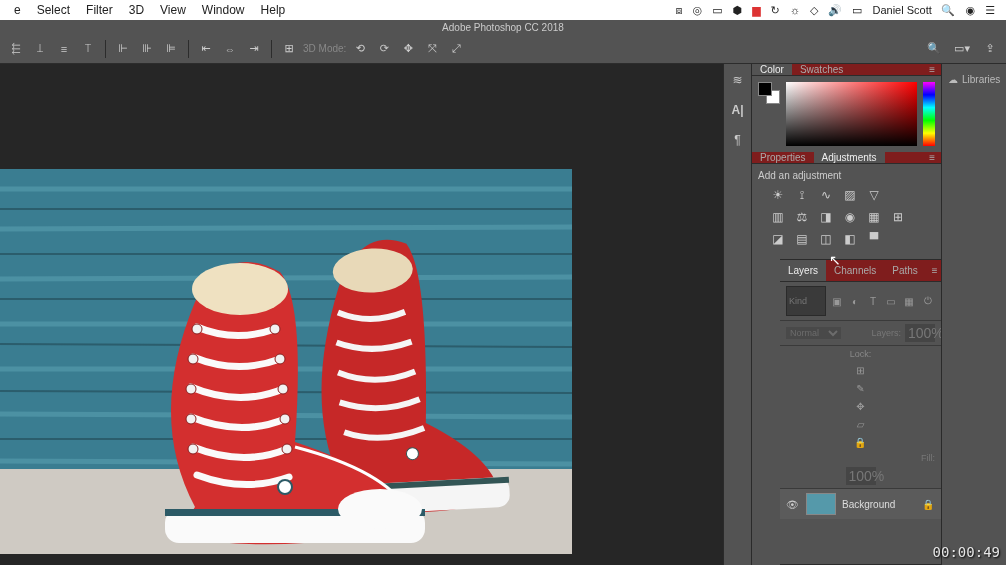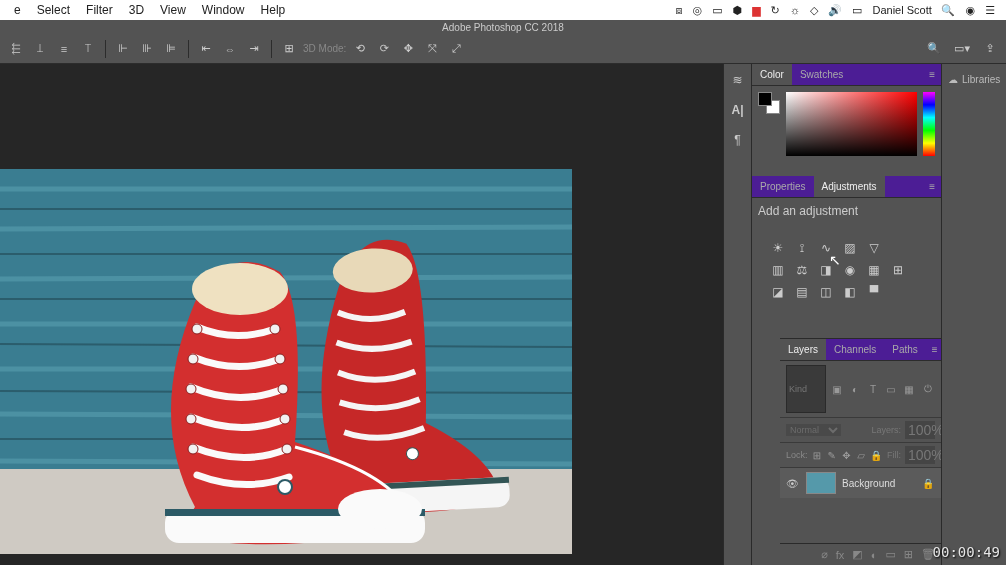--- a/index.html
+++ b/index.html
@@ -27,50 +27,50 @@
 
 
 .collapsed-col { width: 28px; background: #535353; border-left:1px solid #2a2a2a; display:flex; flex-direction:column; padding-top:2px; gap:2px;}
 .collapsed-col .cicon { width:24px;height:24px;margin:2px auto; color:#ccc; display:flex;align-items:center;justify-content:center; font-size:12px;cursor:pointer;}
 
 
 .right-panels { width: 190px; background: #535353; border-left:1px solid #2a2a2a; display:flex;flex-direction:column; font-size:10px; color:#bbb;}
 .far-right { width: 65px; background: #535353; border-left:1px solid #2a2a2a; padding-top:6px; font-size:10px; color:#bbb;}
 .far-right .lib { display:flex;align-items:center;gap:4px;padding:4px 6px;cursor:pointer;}
 
-.panel-tabs { display:flex; background:#4c1d95; border-bottom:1px solid #2c2c2c; height:22px;align-items:center;}
+.panel-tabs { display:flex; background:#7f1d1d; border-bottom:1px solid #2c2c2c; height:22px;align-items:center;}
 .panel-tabs .tab { padding:0 8px; height:100%; display:flex;align-items:center; cursor:pointer; color:#aaa;}
 .panel-tabs .tab.active { background:#535353; color:#eee;}
 .panel-tabs .menu-ico { margin-left:auto; padding:0 6px; color:#aaa; cursor:pointer;}
 
 
 .color-panel { height:90px; padding:6px; display:flex; gap:6px;}
 .fgbg { width:22px;height:22px; position:relative;}
 .fg-sw { position:absolute; width:14px;height:14px; background:#000; border:1px solid #888; top:0;left:0;}
 .bg-sw { position:absolute; width:14px;height:14px; background:#fff; border:1px solid #888; bottom:0;right:0;}
 .color-picker { flex:1; height:64px; position:relative; background: linear-gradient(to bottom, rgba(0,0,0,0), #000), linear-gradient(to right, #fff, #ff0000);}
 .hue-strip { width:12px; height:64px; background: linear-gradient(to bottom, #ff00ff, #0000ff, #00ffff, #00ff00, #ffff00, #ff0000);}
 
 
 .adj-panel { padding:6px; }
-.adj-label { font-size:12px; color:#ccc; margin-bottom:22px;}
+.adj-label { font-size:10px; color:#ccc; margin-bottom:6px;}
 .adj-row { display:flex; gap:8px; margin:6px 0 6px 12px;}
 .adj-ico { width:16px;height:16px; display:flex;align-items:center;justify-content:center; color:#ccc; cursor:pointer; font-size:12px;}
 .adj-spacer { flex:1;}
 
 
 .layers-panel { border-top:1px solid #2a2a2a;margin-left:28px;}
 .layers-tools { padding:4px 6px; display:flex; align-items:center; gap:4px; border-bottom:1px solid #3a3a3a;}
-.layers-tools input { background:#3a3a3a; border:1px solid #2a2a2a; color:#aaa; width:40px; font-size:9px; padding:18px 2px;}
+.layers-tools input { background:#3a3a3a; border:1px solid #2a2a2a; color:#aaa; width:40px; font-size:9px; padding:9px 2px;}
 .kind-ico { width:14px;height:14px; color:#999; cursor:pointer; display:flex;align-items:center;justify-content:center; font-size:10px;}
 .blend-row { padding:3px 6px; display:flex;align-items:center;gap:4px; border-bottom:1px solid #3a3a3a; color:#777;}
 .blend-row select { background:#454545; border:none; color:#777; font-size:9px; width:55px;}
 .opacity-lbl { font-size:9px; color:#777; margin-left:auto;}
 .opacity-val { background:#454545; font-size:14px; color:#777; padding:1px 3px; width:30px;}
-.lock-row { padding:3px 6px; display:flex;align-items:center;gap:4px; border-bottom:1px solid #3a3a3a; color:#888;}
+.lock-row { padding:3px 6px; display:flex;align-items:center;gap:4px; border-bottom:1px solid #3a3a3a; color:#888;flex-direction:column;}
 .lock-row .lbl{font-size:9px;color:#888;}
 .layer-item { padding:4px 6px; display:flex;align-items:center;gap:6px; background:#5b5b5b; cursor:pointer;}
 .eye-ico { width:14px; color:#ccc; cursor:pointer;}
 .layer-thumb { width:30px;height:22px; background:#5599aa; border:1px solid #888;}
 .layer-name { font-size:10px; color:#ddd;}
 .layer-lock { margin-left:auto; color:#aaa; font-size:10px;}
 .layers-bottom { flex:1; min-height:45px;}
 .layer-footer { height:22px; border-top:1px solid #2a2a2a; display:flex;align-items:center;justify-content:flex-end; padding:0 6px; gap:8px; color:#888;}
 .layer-footer .fico{cursor:pointer;font-size:11px;}
 

